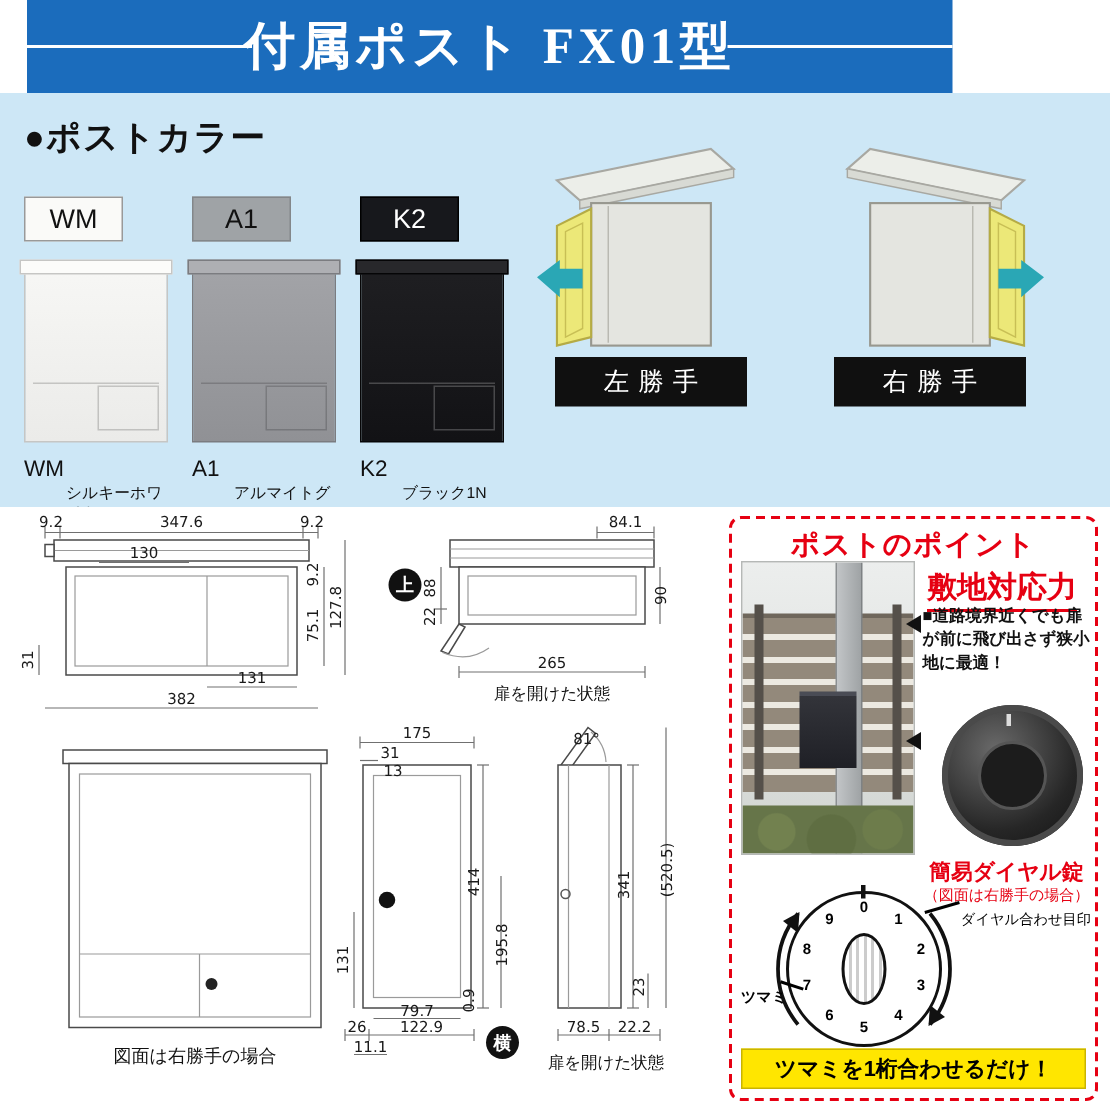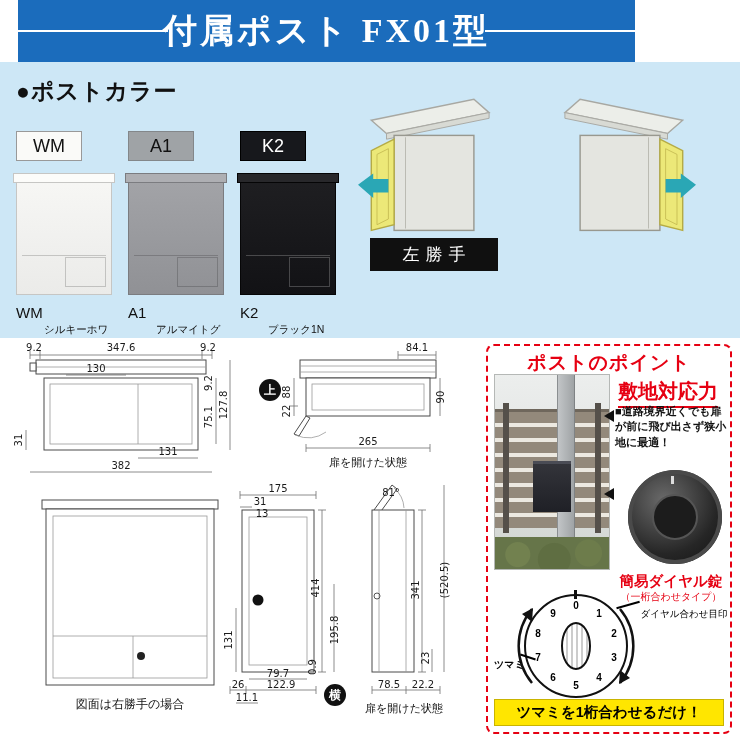--- a/index.html
+++ b/index.html
@@ -197,20 +197,21 @@
             <svg viewBox="0 0 160 160">
               <polygon points="14,36 122,14 138,28 30,50" fill="#eceee9" stroke="#a8a8a2" stroke-width="1.5"></polygon>
               <polygon points="30,50 138,28 138,34 30,56" fill="#d8dad4" stroke="#a8a8a2" stroke-width="1"></polygon>
               <rect x="38" y="52" width="84" height="100" fill="#e4e5e0" stroke="#98988f" stroke-width="1.5"></rect>
               <line x1="50" y1="54" x2="50" y2="150" stroke="#b8b8b0"></line>
               <polygon points="38,56 14,68 14,152 38,146" fill="var(--door-yellow,#ece878)" stroke="#b5ab45" stroke-width="1.5"></polygon>
               <polygon points="20,72 32,66 32,140 20,146" fill="none" stroke="#c8bf55"></polygon>
               <polygon points="0,104 16,92 16,98 32,98 32,112 16,112 16,118" fill="var(--teal,#2aa7b5)"></polygon>
             </svg>
           </div>
+          <div class="spec-label">右勝手</div>
         </div>
 
       </div>
     </div>
   </section>
 
   <section class="drawings">
     <svg class="draw" width="480" height="402" viewBox="0 0 480 402">
 
       <g>
@@ -354,21 +355,21 @@
       </div>
 
       <span class="pt-arrow" style="left:116px;top:64px;"></span>
       <span class="pt-arrow" style="left:116px;top:142px;"></span>
 
       <div class="feature-title">敷地対応力</div>
       <div class="feature-text">■道路境界近くでも扉が前に飛び出さず狭小地に最適！</div>
 
       <div class="lock-photo"></div>
       <div class="lock-title">簡易ダイヤル錠</div>
-      <div class="lock-sub">（一桁合わせタイプ）</div>
+      <div class="lock-sub">（図面は右勝手の場合）</div>
 
       <div class="dial">
         <svg class="dial-arrows" viewBox="0 0 140 140">
           <path d="M 26 107 A 58 58 0 0 1 26 33" fill="none" stroke="#111" stroke-width="2.5"></path>
           <polygon points="27,32 16,38 26,46" fill="#111"></polygon>
           <path d="M 114 33 A 58 58 0 0 1 114 107" fill="none" stroke="#111" stroke-width="2.5"></path>
           <polygon points="113,108 124,102 114,94" fill="#111"></polygon>
         </svg>
         <div class="dial-ring"></div>
         <div class="notch"></div>

